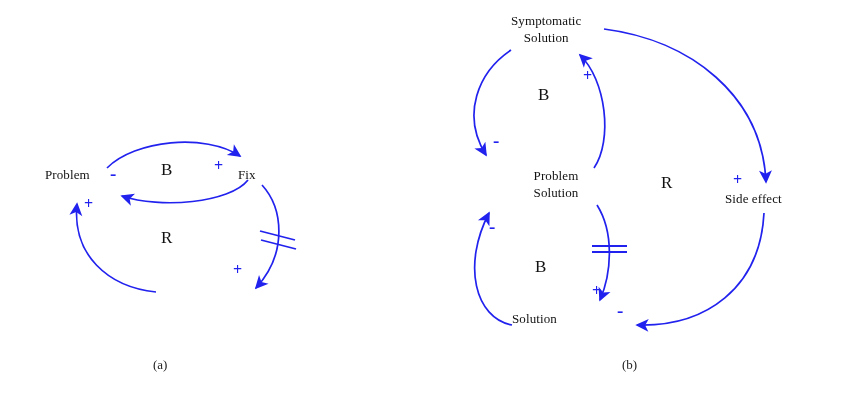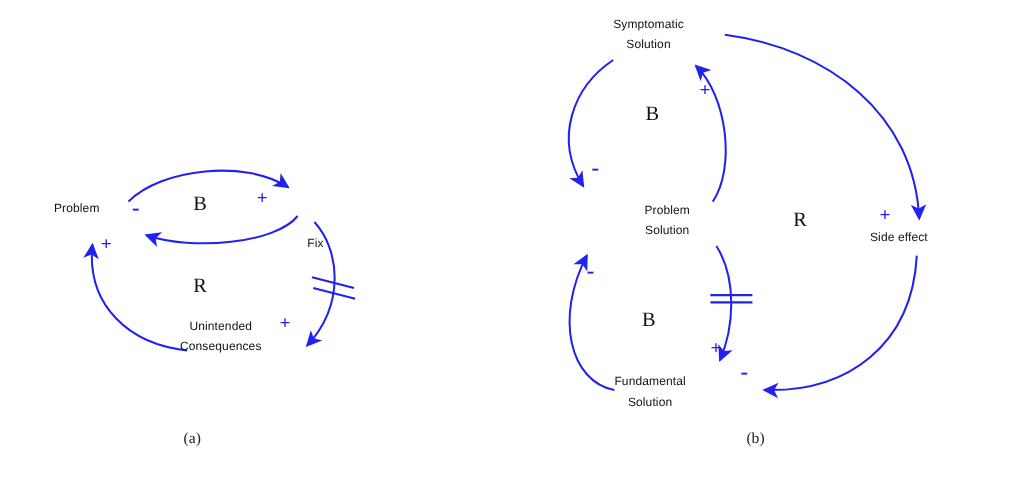--- a/index.html
+++ b/index.html
@@ -22,22 +22,22 @@
   }
   svg.cld-layer {
     position: absolute;
     left: 0;
     top: 0;
     width: 850px;
     height: 409px;
   }
   .node-label {
     position: absolute;
-    font-family: Liberation Sans, sans-serif;
-    font-size: 10px;
+    font-family: Liberation Serif, serif;
+    font-size: 13px;
     line-height: 17px;
     color: #111111;
     text-align: center;
     white-space: nowrap;
     letter-spacing: 0.1px;
   }
   .node-label .line2 { display: block; }
   .loop-mark {
     position: absolute;
     font-family: "Liberation Serif", "DejaVu Serif", serif;
@@ -110,28 +110,24 @@
       <path d="M604,29 C690,40 762,95 766,182" marker-end="url(#ah)"></path>
 
       <path d="M764,213 C760,288 706,327 637,325" marker-end="url(#ah)"></path>
     </g>
   </svg>
 
   <div class="node-label" style="left:45px; top:166px;">
     <span>Problem</span>
   </div>
 
-  <div class="node-label" style="left:256px; top:166px;margin-top:29px;">
+  <div class="node-label" style="left:238px; top:166px;">
     <span>Fix</span>
   </div>
 
-  <div class="node-label" style="left:150px; top:264px; text-align:center;">
-    <span>Unintended</span>
-    <span class="line2">Consequences</span>
-  </div>
 
   <div class="loop-mark" style="left:161px; top:160px;">B</div>
 
   <div class="loop-mark" style="left:161px; top:228px;">R</div>
 
   <div class="polarity" style="left:214px; top:158px;">+</div>
 
   <div class="polarity minus" style="left:110px; top:166px;">-</div>
 
   <div class="polarity" style="left:233px; top:262px;">+</div>
@@ -144,21 +140,20 @@
     <span>Symptomatic</span>
     <span class="line2">Solution</span>
   </div>
 
   <div class="node-label" style="left:521px; top:167px; text-align:center; width:70px;">
     <span>Problem</span>
     <span class="line2">Solution</span>
   </div>
 
   <div class="node-label" style="left:512px; top:310px; text-align:center;">
-    <span>Fundamental</span>
     <span class="line2">Solution</span>
   </div>
 
   <div class="node-label" style="left:725px; top:190px;">
     <span>Side effect</span>
   </div>
 
   <div class="loop-mark" style="left:538px; top:85px;">B</div>
 
   <div class="loop-mark" style="left:535px; top:257px;">B</div>

